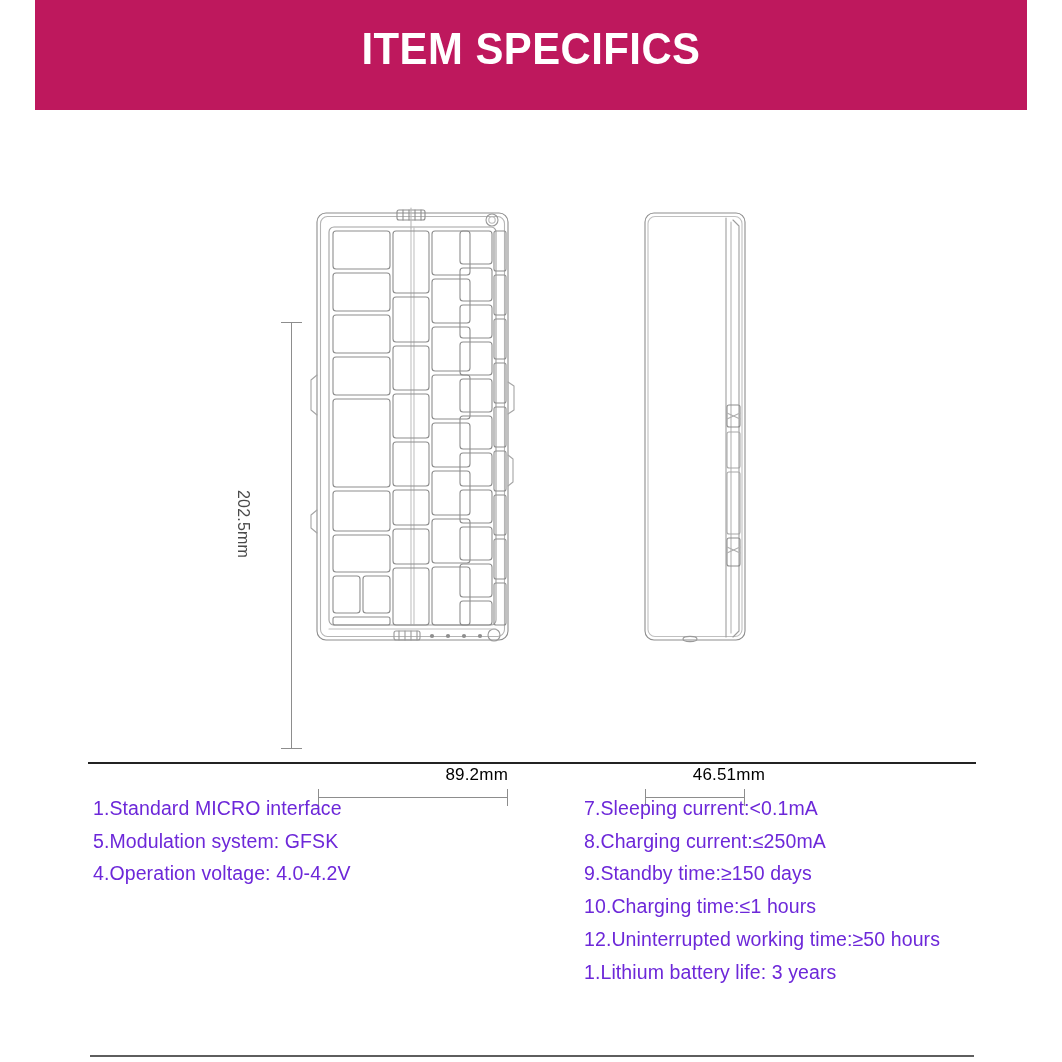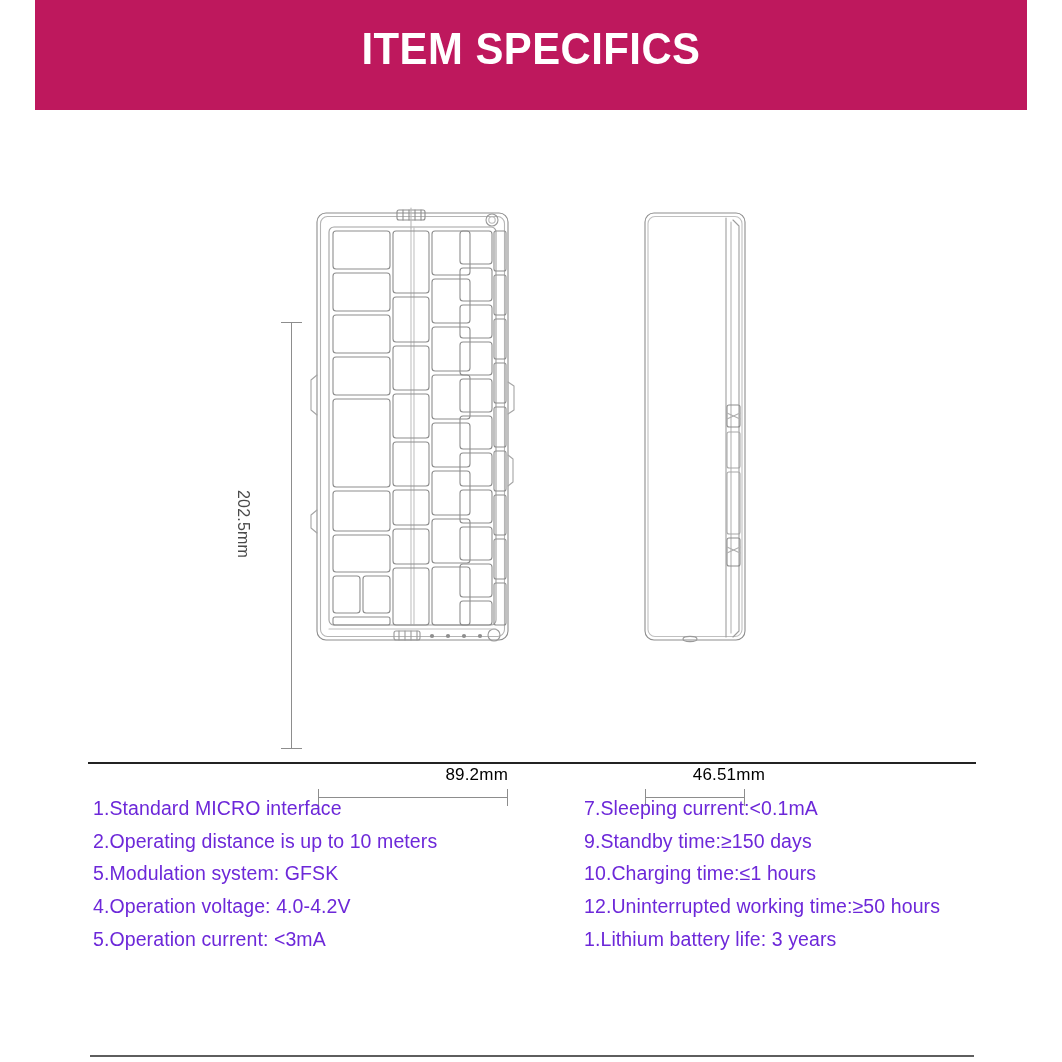--- a/index.html
+++ b/index.html
@@ -298,25 +298,24 @@
   </div>
   <div class="dim-horz-label" id="lbl-width-side">46.51mm</div>
 </div>
 
 <div class="rule" id="rule-top"></div>
 <div class="rule" id="rule-bottom"></div>
 
 <div class="specs">
   <div class="spec-col" id="spec-col-left">
       <div class="spec-item">1.Standard MICRO interface</div>
-      <div class="spec-item">2.Operating distance is up to 10 meters</div>
       <div class="spec-item">5.Modulation system: GFSK</div>
       <div class="spec-item">4.Operation voltage: 4.0-4.2V</div>
-      <div class="spec-item">5.Operation current: &lt;3mA</div>
     </div>
   <div class="spec-col" id="spec-col-right">
       <div class="spec-item">7.Sleeping current:&lt;0.1mA</div>
+      <div class="spec-item">8.Charging current:≤250mA</div>
       <div class="spec-item">9.Standby time:≥150 days</div>
       <div class="spec-item">10.Charging time:≤1 hours</div>
       <div class="spec-item">12.Uninterrupted working time:≥50 hours</div>
       <div class="spec-item">1.Lithium battery life: 3 years</div>
     </div>
 </div>
 
 </body></html>

